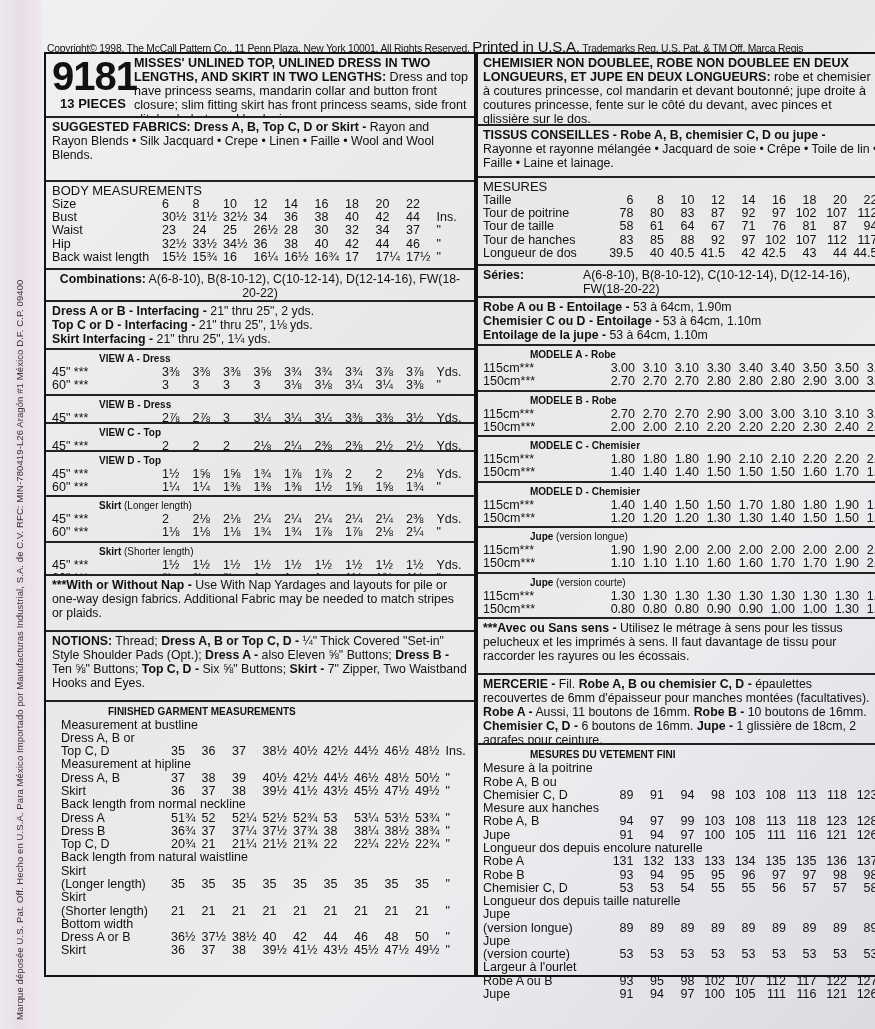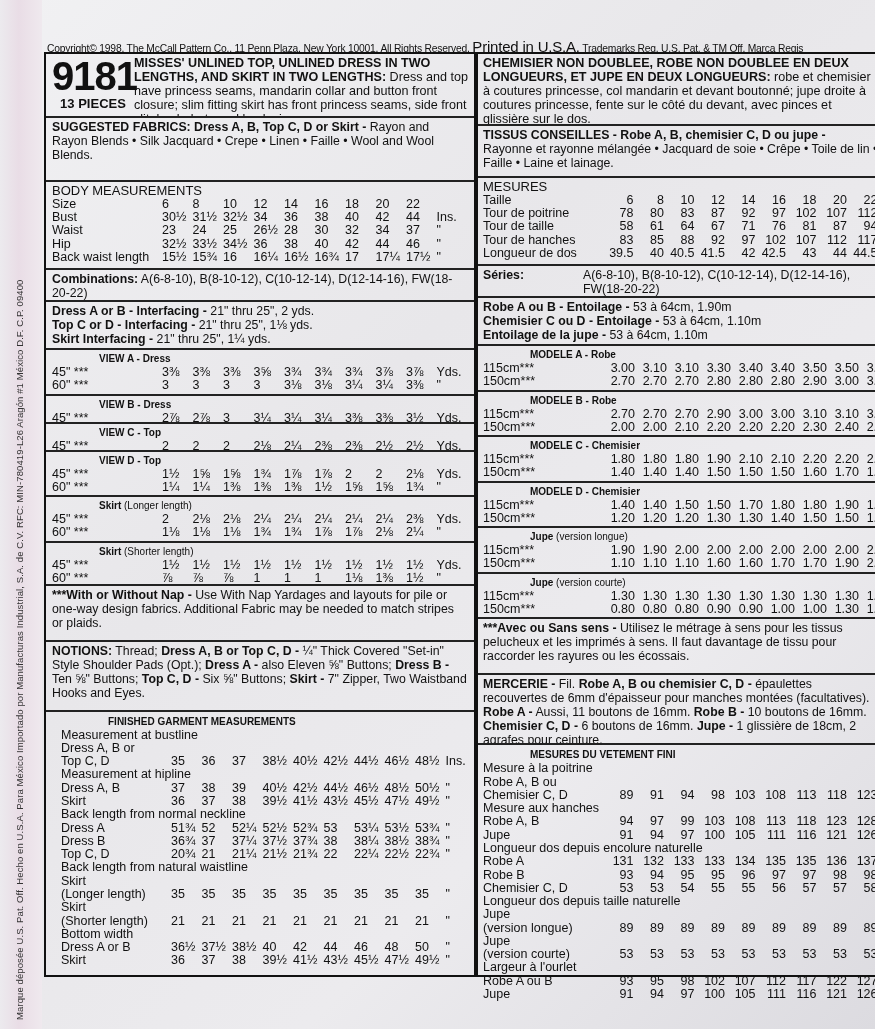--- a/index.html
+++ b/index.html
@@ -123,21 +123,21 @@
         <span class="c">16</span>
         <span class="c">16¼</span>
         <span class="c">16½</span>
         <span class="c">16¾</span>
         <span class="c">17</span>
         <span class="c">17¼</span>
         <span class="c">17½</span>
         <span class="c">"</span>
       </div>
   </div>
-  <div class="section txt" style="height:32px;">
+  <div class="section txt" style="height:32px;text-align:center;">
     <span class="b">Combinations:</span>
     <span>A(6-8-10), B(8-10-12), C(10-12-14), D(12-14-16), FW(18-20-22)</span>
   </div>
   <div class="section txt" id="en-interf" style="height:48px;">
       <div><span class="b">Dress A or B - Interfacing -</span><span> 21" thru 25", 2 yds.</span></div>
       <div><span class="b">Top C or D - Interfacing -</span><span> 21" thru 25", 1⅛ yds.</span></div>
       <div><span class="b">Skirt Interfacing -</span><span> 21" thru 25", 1¼ yds.</span></div>
     </div>
   <div id="en-yard">
       <div class="section" style="height: 45.5px;">
@@ -268,21 +268,21 @@
           <span class="c">1⅛</span>
           <span class="c">1¾</span>
           <span class="c">1¾</span>
           <span class="c">1⅞</span>
           <span class="c">1⅞</span>
           <span class="c">2⅛</span>
           <span class="c">2¼</span>
           <span class="c">"</span>
         </div>
       </div>
-      <div class="section" style="height: 43px;">
+      <div class="section" style="height: 33px;">
         <div class="ttl"><span class="b">Skirt</span><span style="font-weight: normal;"> (Shorter length)</span></div>
         <div class="grid">
           <span class="c">45" ***</span>
           <span class="c">1½</span>
           <span class="c">1½</span>
           <span class="c">1½</span>
           <span class="c">1½</span>
           <span class="c">1½</span>
           <span class="c">1½</span>
           <span class="c">1½</span>

